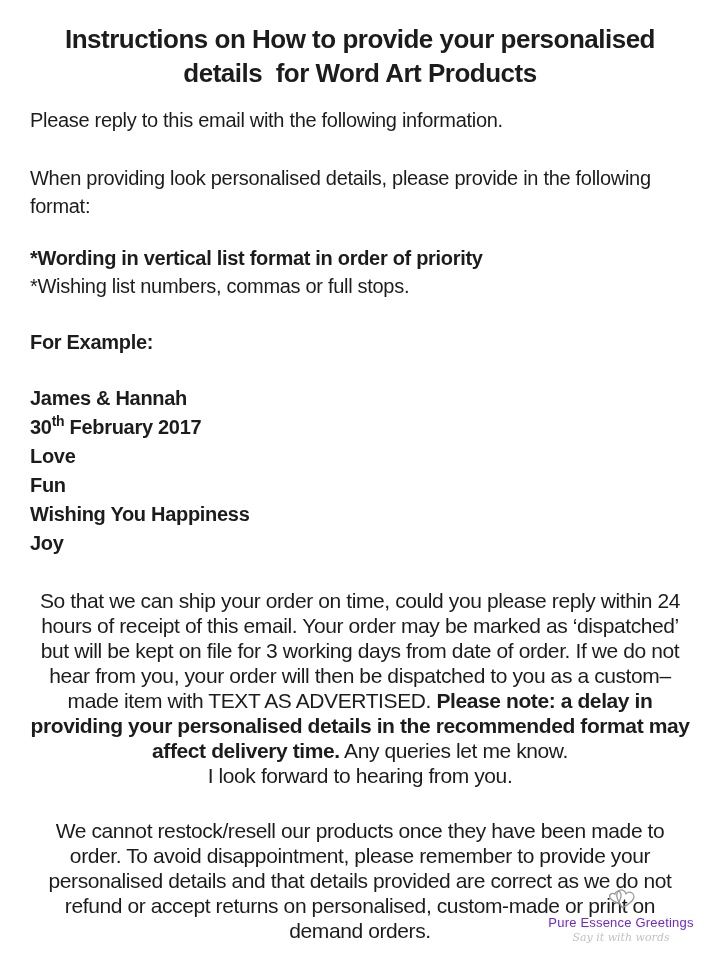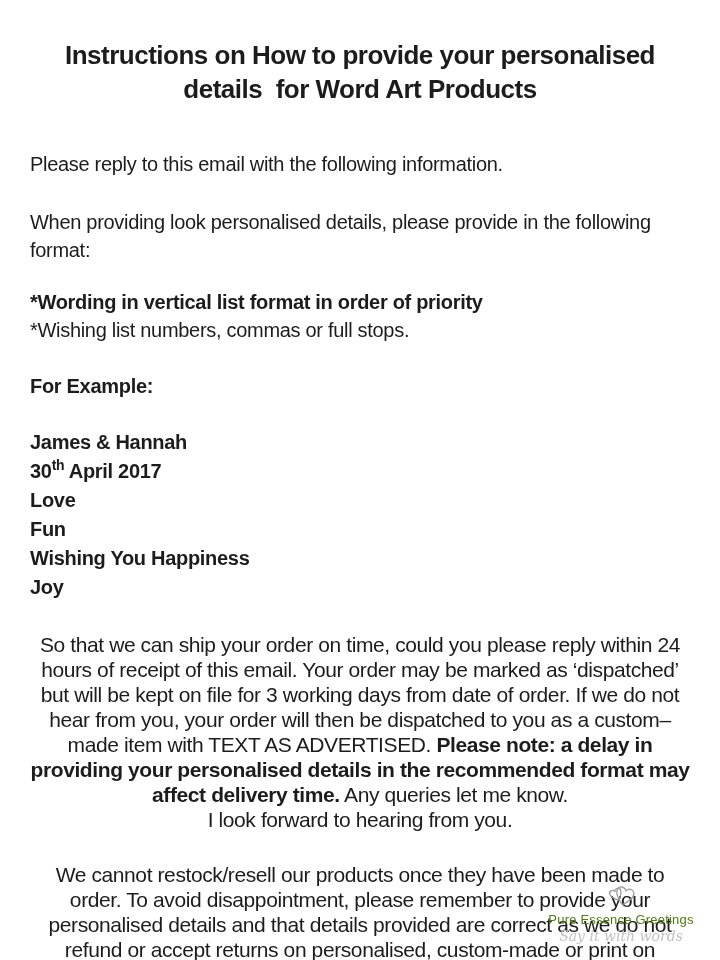--- a/index.html
+++ b/index.html
@@ -1,40 +1,40 @@
 <!DOCTYPE html>
 <html><head>
 <meta charset="utf-8">
 <style>
   * { margin: 0; padding: 0; box-sizing: border-box; }
   html, body { background: #ffffff; }
   .page {
     width: 720px;
     height: 960px;
-    padding: 38px 30px 0;
+    padding: 22px 30px 0;
     position: relative;
     overflow: hidden;
     background: #ffffff;
     color: #1c1c1c;
     font-family: "Liberation Sans", sans-serif;
   }
   .title {
     text-align: center;
     font-weight: bold;
     font-size: 26px;
     line-height: 34px;
     letter-spacing: -0.5px;
   }
   .title-line { display: block; white-space: pre; }
   .body-text {
     font-size: 20px;
     line-height: 28px;
     letter-spacing: -0.3px;
   }
-  .mt-reply   { margin-top: 44px; }
+  .mt-reply   { margin-top: 16px; }
   .mt-format  { margin-top: 30px; }
   .mt-rules   { margin-top: 24px; }
   .mt-exheads { margin-top: 28px; }
   .mt-exlist  { margin-top: 28px; }
   .mt-ship    { margin-top: 30px; }
   .mt-returns { margin-top: 30px; }
   .bold { font-weight: bold; }
   .example-list {
     font-weight: bold;
     font-size: 20px;
@@ -58,27 +58,27 @@
     position: absolute;
     right: 14px;
     bottom: 16px;
     width: 170px;
     text-align: center;
   }
   .logo-icon-wrap { line-height: 0; }
   .logo-brand {
     font-size: 13px;
     letter-spacing: 0.2px;
-    color: #4d7c0f;
+    color: #6d28d9;
     margin-top: 2px;
   }
   .logo-tagline {
     font-family: "DejaVu Serif", serif;
     font-style: italic;
-    font-size: 14px;
+    font-size: 11px;
     color: #c2c2c2;
     margin-top: 1px;
   }
 </style>
 </head>
 <body>
 
 <div class="page">
 
   <h1 class="title">
@@ -92,21 +92,21 @@
 
   <div class="body-text mt-rules">
     <div class="bold">*Wording in vertical list format in order of priority</div>
     <div>*Wishing list numbers, commas or full stops.</div>
   </div>
 
   <p class="body-text bold mt-exheads">For Example:</p>
 
   <div class="example-list mt-exlist">
     <div>James &amp; Hannah</div>
-    <div><span>30</span><sup>th</sup><span class="keep-space"> April 2017</span></div>
+    <div><span>30</span><sup>th</sup><span class="keep-space"> February 2017</span></div>
     <div>Love</div>
     <div>Fun</div>
     <div>Wishing You Happiness</div>
     <div>Joy</div>
   </div>
 
   <p class="notice mt-ship"><span>So that we can ship your order on time, could you please reply within 24 hours of receipt of this email. Your order may be marked as ‘dispatched’ but will be kept on file for 3 working days from date of order. If we do not hear from you, your order will then be dispatched to you as a custom–made item with TEXT AS ADVERTISED. </span><span class="bold">Please note: a delay in providing your personalised details in the recommended format may affect delivery time.</span><span> Any queries let me know.</span><span class="closing-line">I look forward to hearing from you.</span></p>
 
   <p class="notice mt-returns">We cannot restock/resell our products once they have been made to order. To avoid disappointment, please remember to provide your personalised details and that details provided are correct as we do not refund or accept returns on personalised, custom-made or print on demand orders.</p>
 

